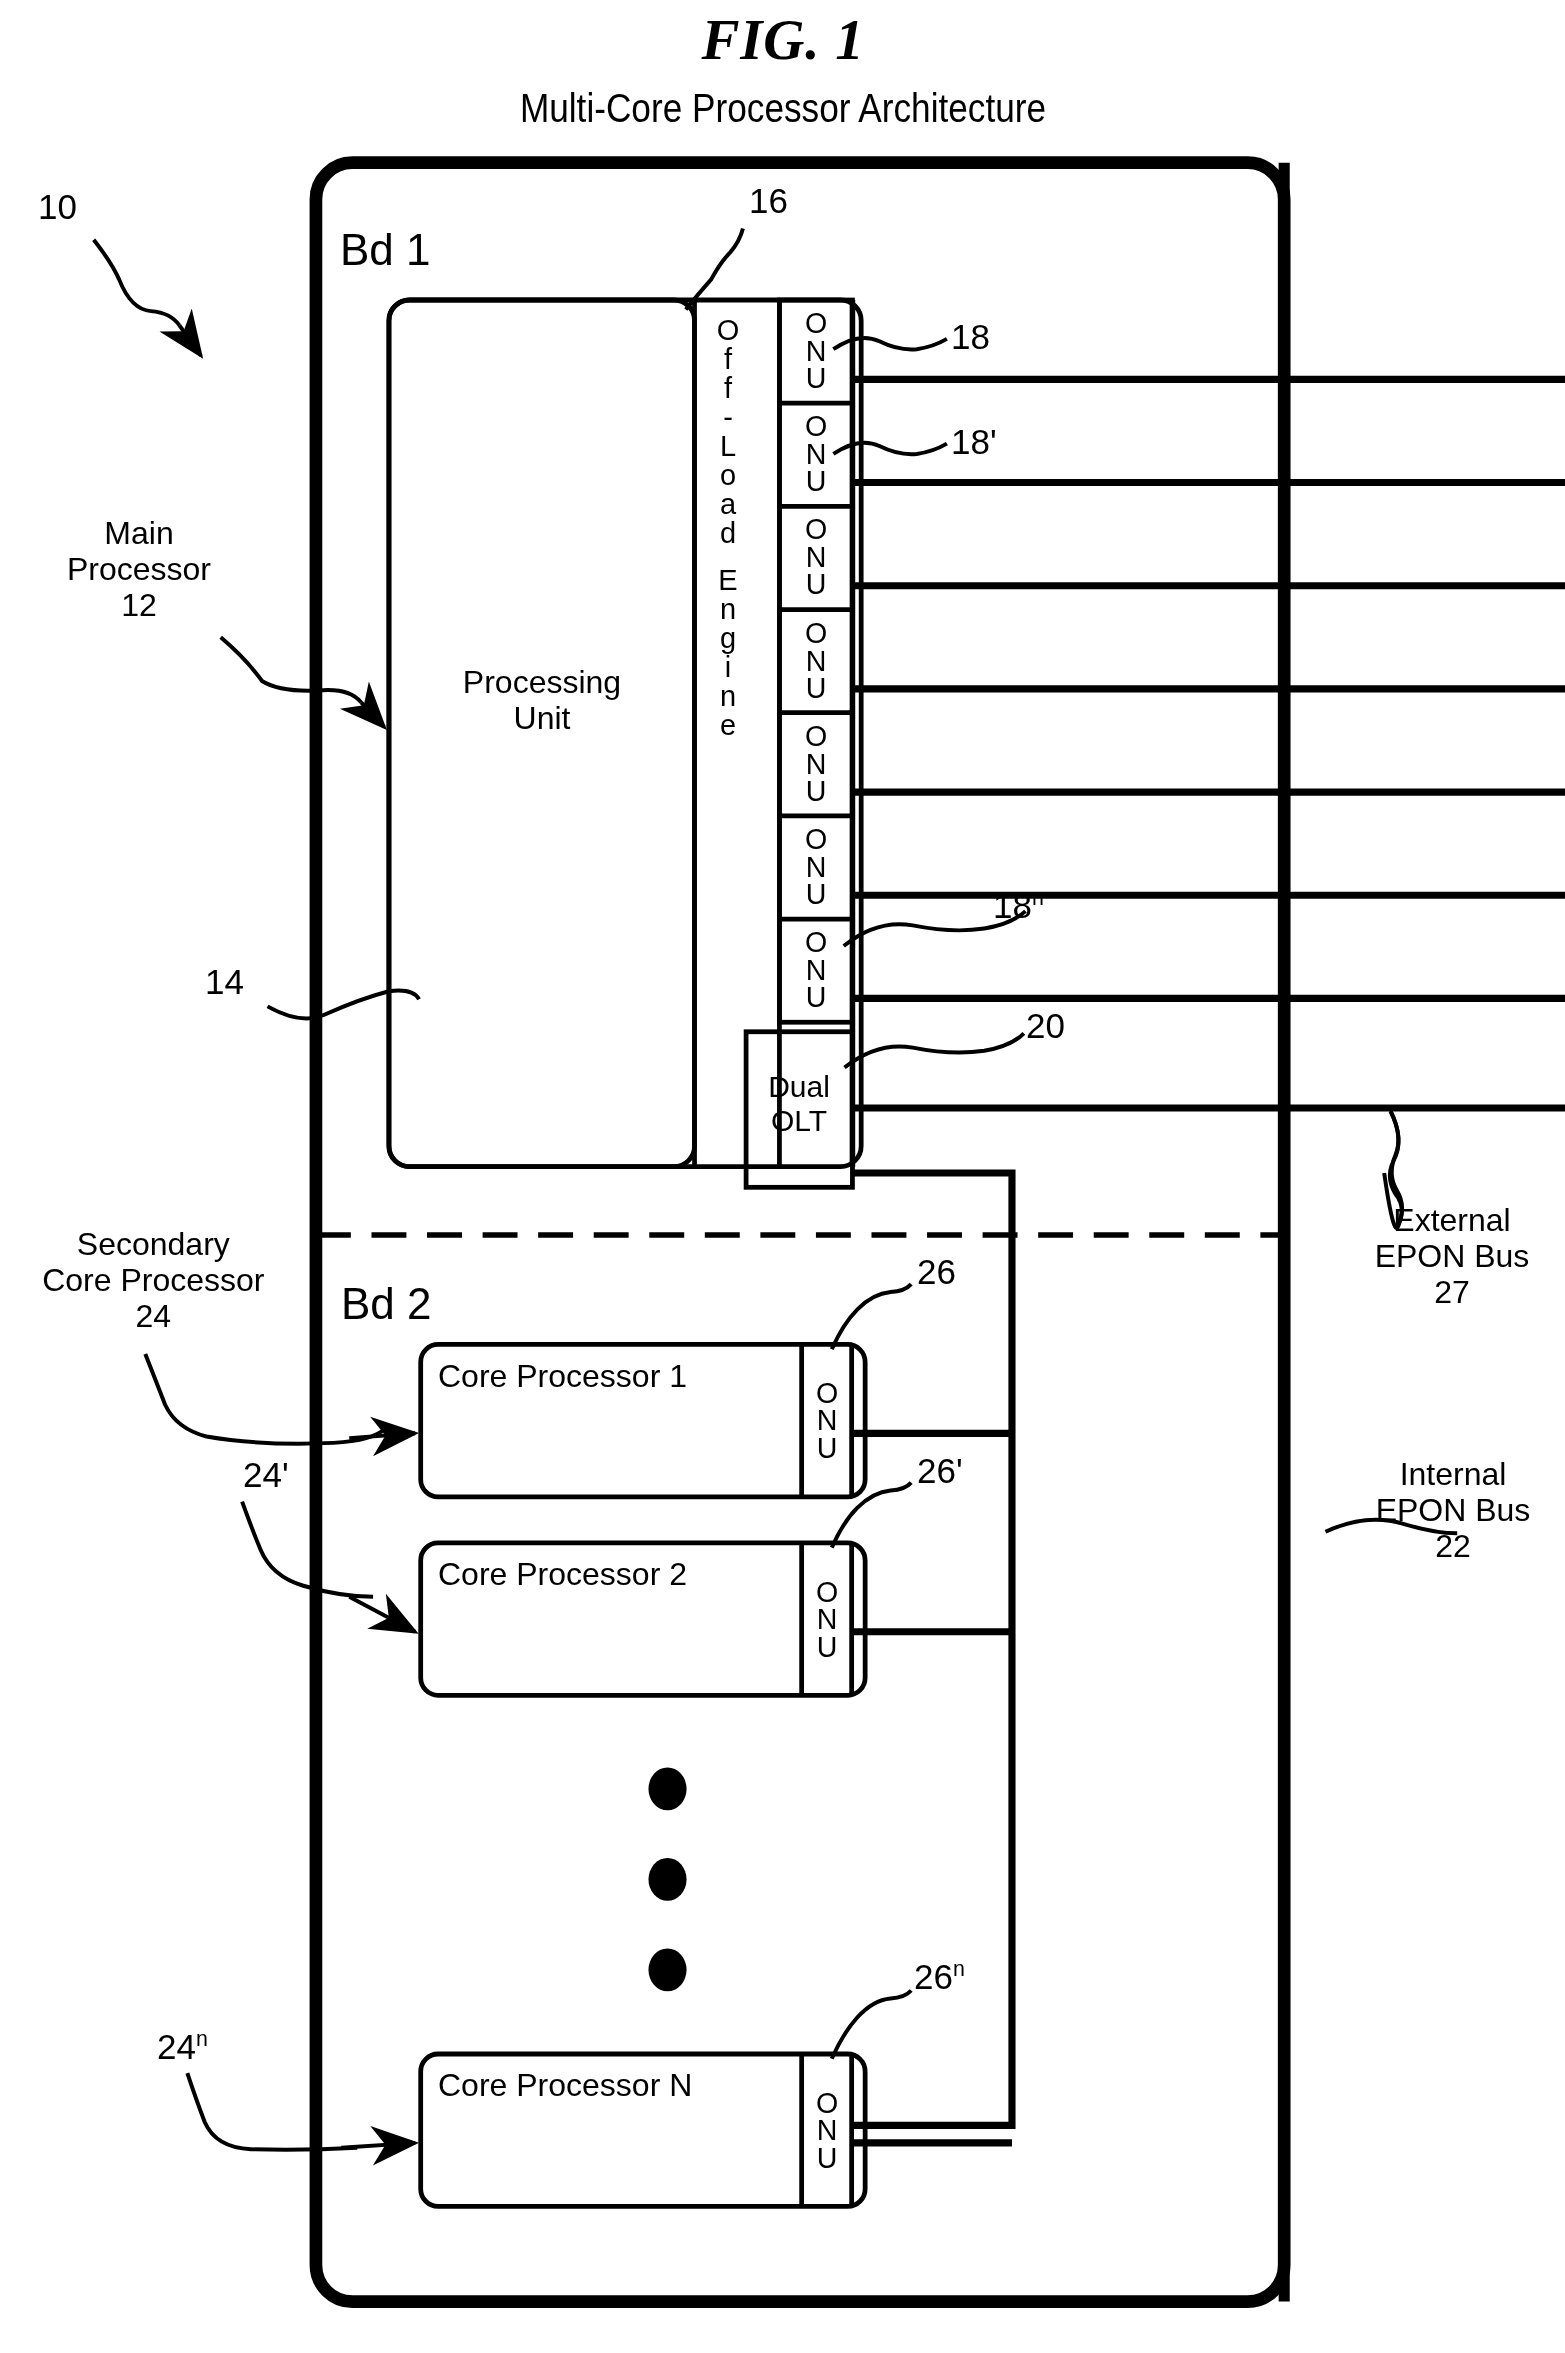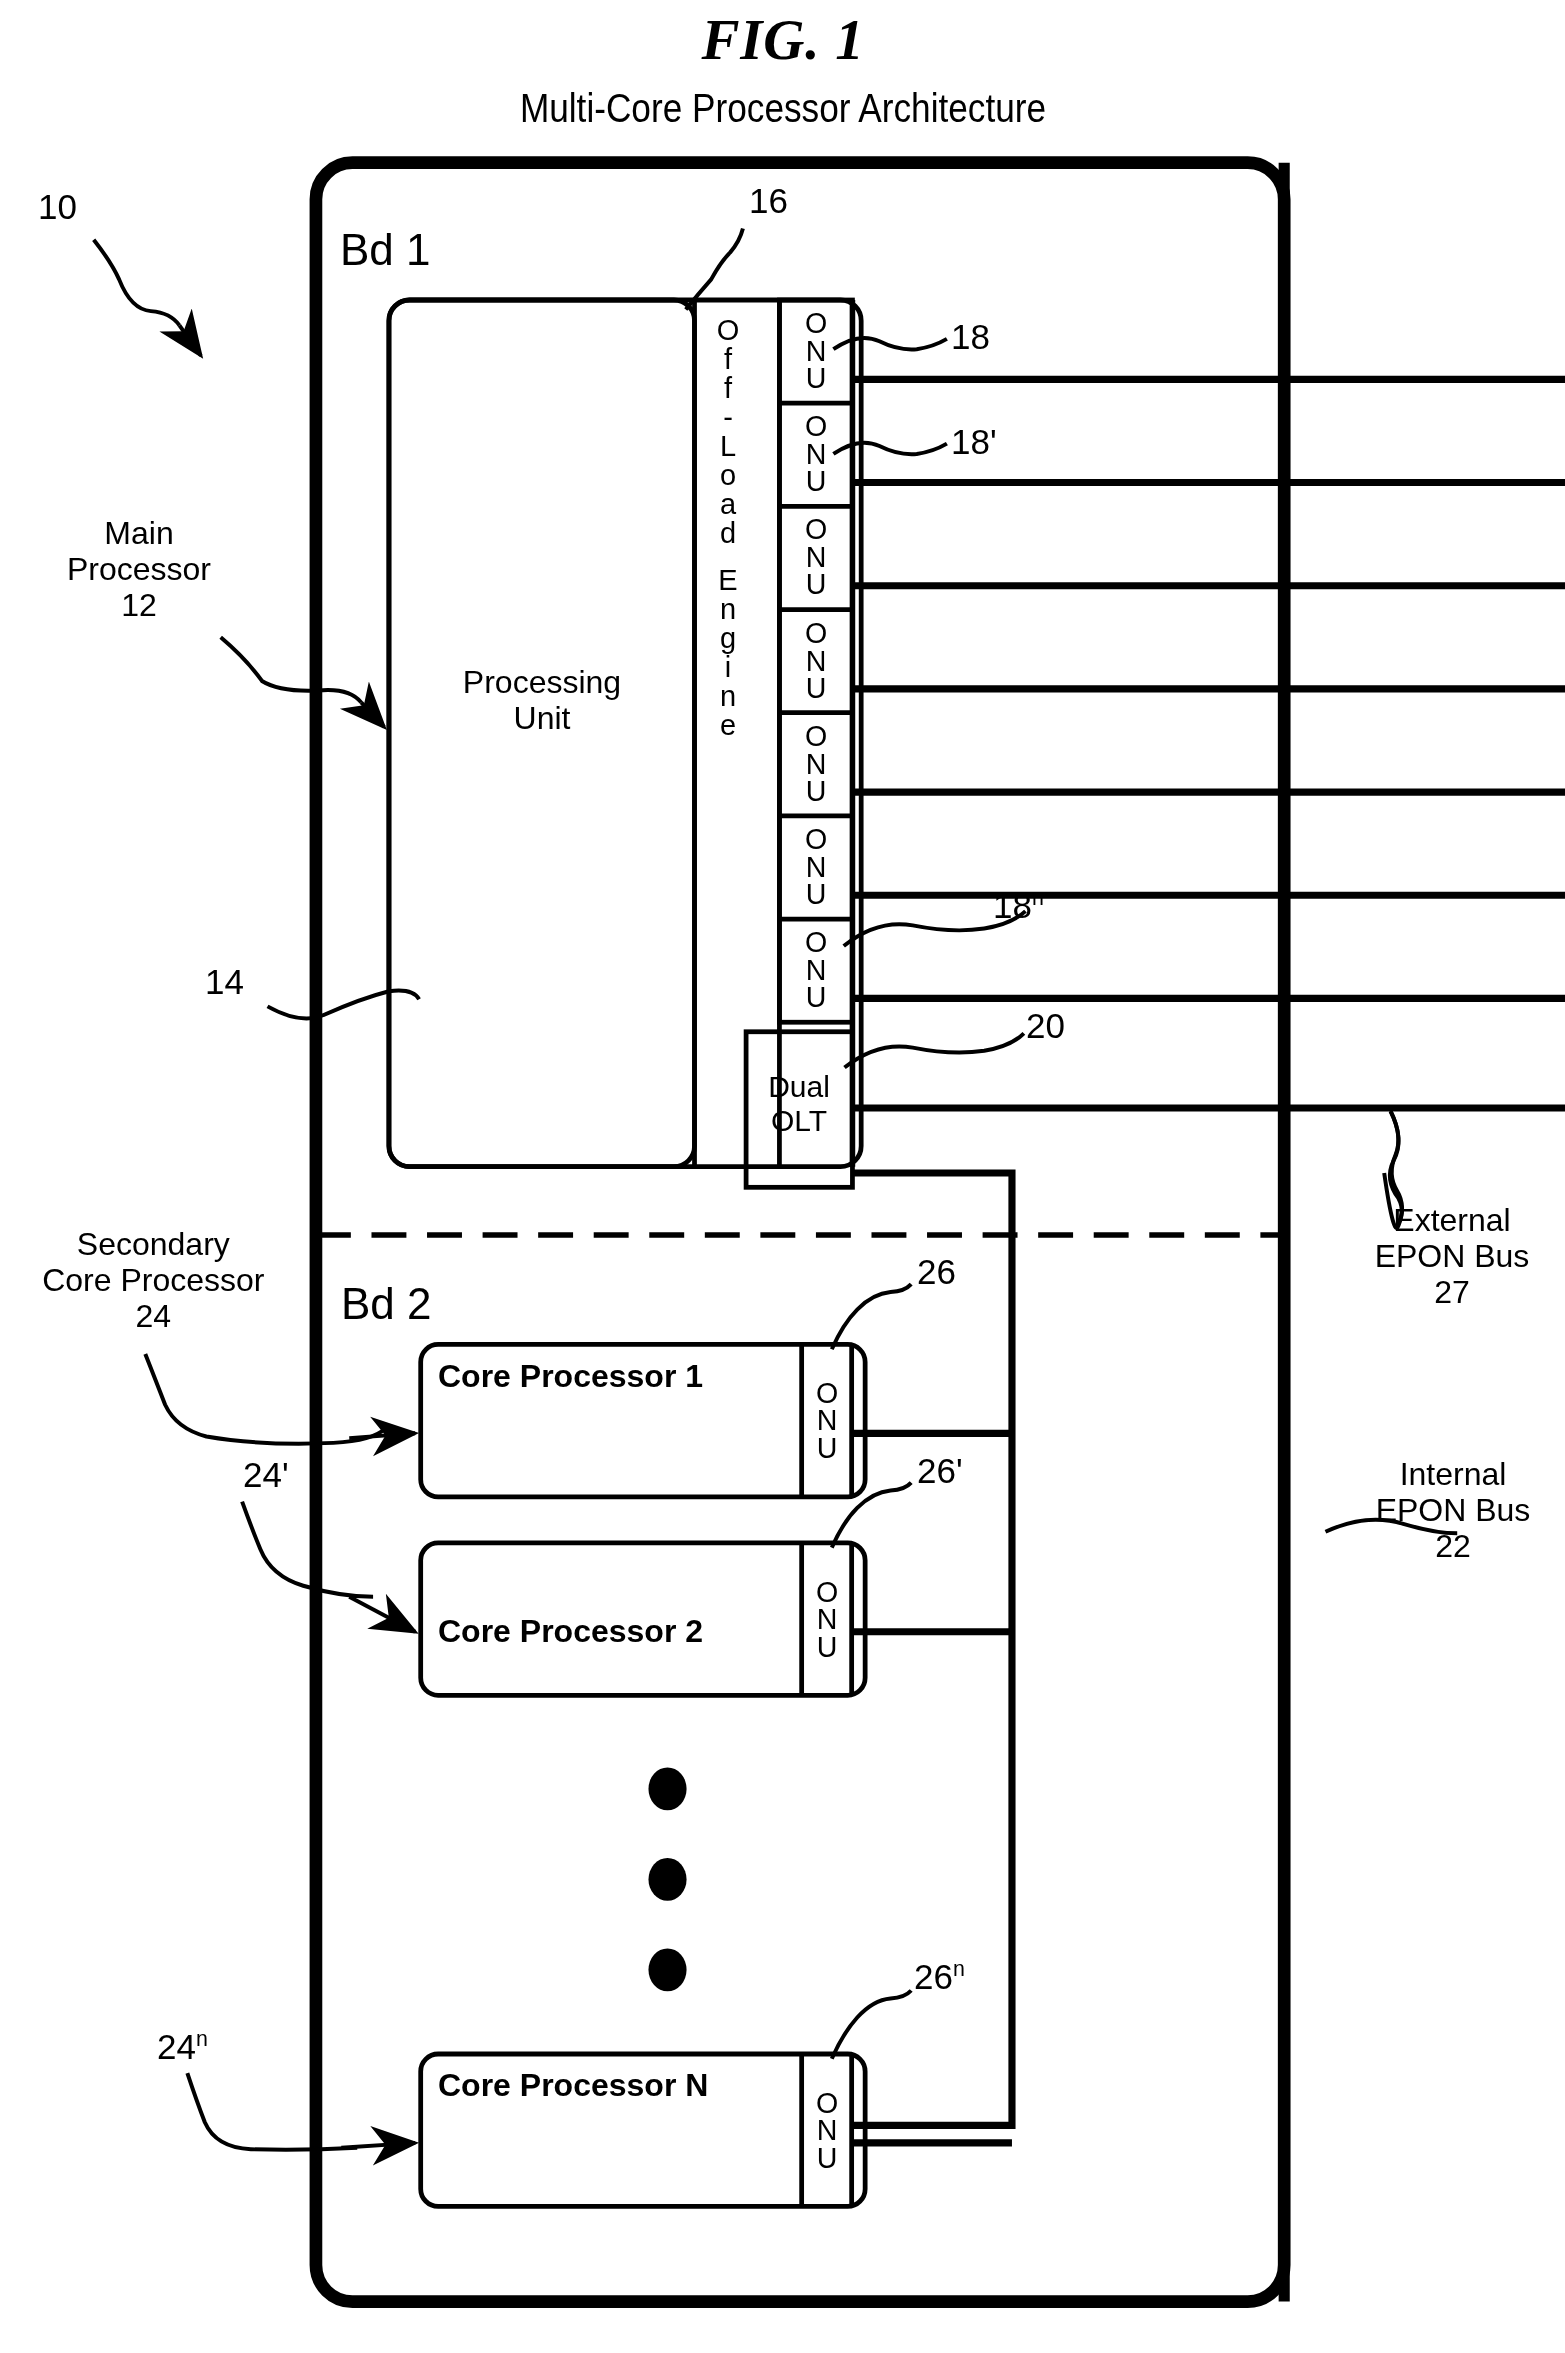--- a/index.html
+++ b/index.html
@@ -12,21 +12,21 @@
   .fig-title{left:0;top:8px;width:1566px;text-align:center;
              font-family:"Liberation Serif", serif;font-style:italic;
              font-weight:700;font-size:57px;letter-spacing:0.8px;}
   .fig-sub{left:0;top:86px;width:1566px;text-align:center;
            font-size:40px;font-weight:400;
            transform:scaleX(.88);transform-origin:center top;}
 
   .ref{font-size:35px;font-weight:400;}
   .ref sup{font-size:21.4px;vertical-align:super;}
   .lbl{font-size:32px;font-weight:400;text-align:center;}
-  .boxlbl{font-size:32px;font-weight:700;}
+  .boxlbl{font-size:32px;font-weight:400;}
   .bdlbl{font-size:44px;font-weight:400;}
 
   
   .vstack{position:absolute;display:flex;flex-direction:column;
           align-items:center;justify-content:flex-start;line-height:1.0;}
   .vstack span{display:block;font-size:29px;font-weight:400;text-align:center;}
   .onu-stack{position:absolute;display:flex;flex-direction:column;
              align-items:center;justify-content:center;line-height:.96;}
   .onu-stack span{display:block;font-size:28.6px;font-weight:400;}
   .onu-stack-sm span{font-size:28.6px;}
@@ -232,21 +232,21 @@
 
   <div class="txt lbl" style="left:14.3px;top:1227px;width:278px;white-space:pre-line;">Secondary
 Core Processor
 24</div>
 
   <div class="txt ref" style="left:216px;top:1455px;margin-left:27px;">24'</div>
 
   <div class="txt ref" style="left:157px;top:2027px;"><span>24</span><sup>n</sup></div>
 
   <div class="txt boxlbl" style="left:438px;top:1359px;">Core Processor 1</div>
-  <div class="txt boxlbl" style="left:438px;top:1614px;">Core Processor 2</div>
+  <div class="txt boxlbl" style="left:438px;top:1557px;">Core Processor 2</div>
   <div class="txt boxlbl" style="left:438px;top:2068px;">Core Processor N</div>
 
   <div class="onu-stack onu-stack-sm" id="conu0" style="left:805px;top:1355px;width:44px;height:132px;">
       <span>O</span>
       <span>N</span>
       <span>U</span>
     </div>
   <div class="onu-stack onu-stack-sm" id="conu1" style="left:805px;top:1554px;width:44px;height:132px;">
       <span>O</span>
       <span>N</span>

